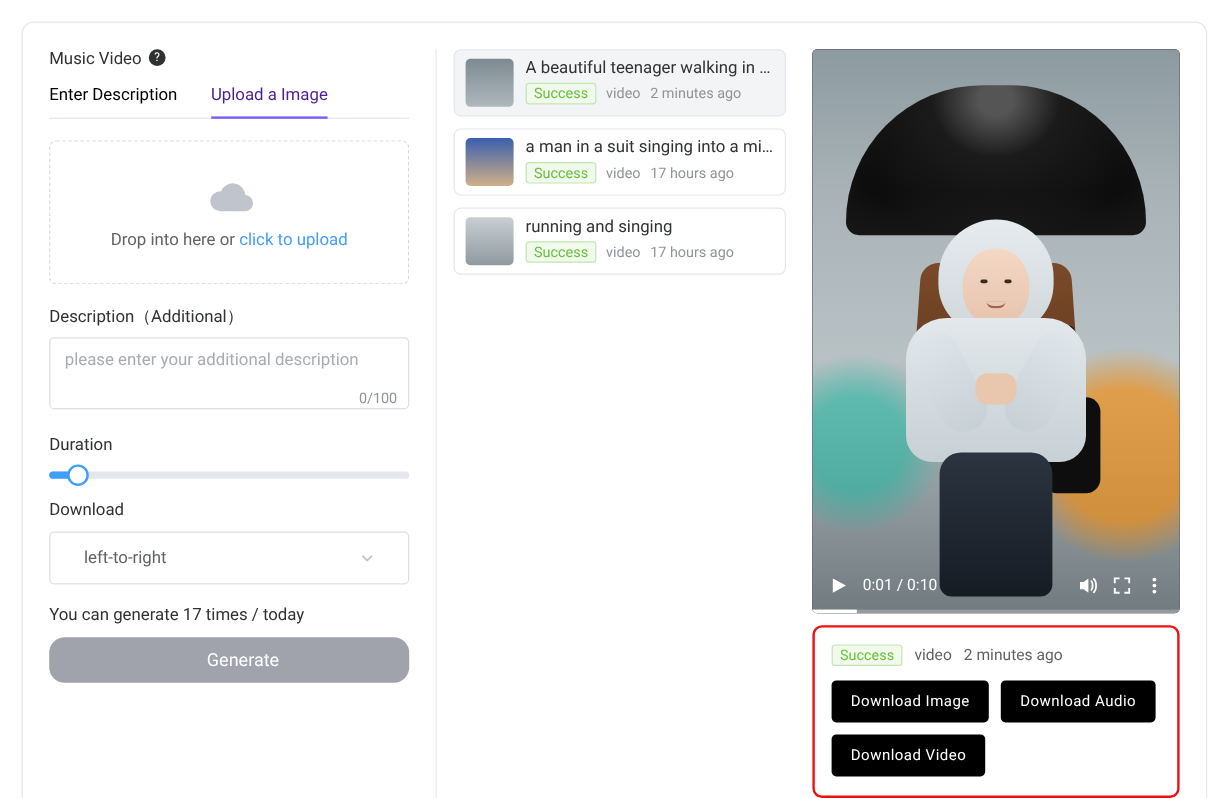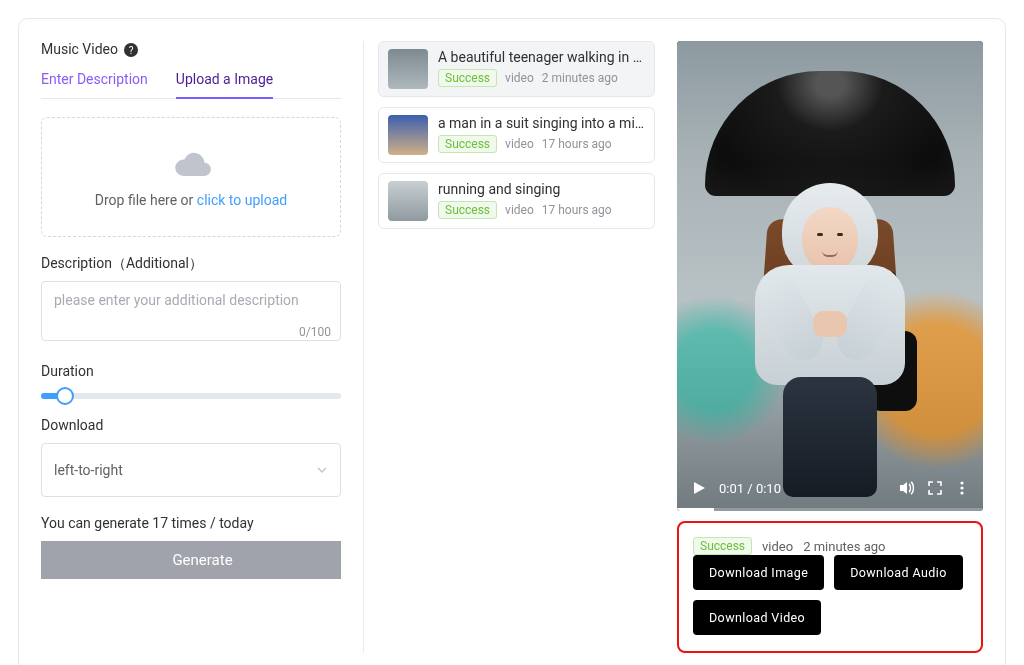--- a/index.html
+++ b/index.html
@@ -3,48 +3,48 @@
 <meta charset="utf-8">
 <style>
   * { box-sizing: border-box; margin: 0; padding: 0; font-family: -apple-system, BlinkMacSystemFont, "Segoe UI", Roboto, Arial, sans-serif; }
   body { background:#fff; padding:18px; }
   .panel { border:1px solid #e4e7ed; border-radius:10px; padding:22px 22px 18px 22px; display:flex; gap:22px; }
   .col { display:flex; flex-direction:column; }
   .col-left { width:300px; flex:0 0 300px; }
   .col-mid { width:292px; flex:0 0 292px; border-left:1px solid #e9ecef; padding-left:14px; }
   .col-right { flex:1; min-width:0; }
 
-  .title-row { display:flex; align-items:flex-end; gap:6px; font-size:14px; color:#303133; }
+  .title-row { display:flex; align-items:flex-start; gap:6px; font-size:14px; color:#303133; }
   .help-icon { width:14px; height:14px; border-radius:50%; background:#303133; color:#fff; font-size:10px; display:flex; align-items:center; justify-content:center; cursor:pointer; }
 
   .tabs { display:flex; gap:28px; margin-top:14px; border-bottom:1px solid #e4e7ed; }
-  .tab { padding-bottom:10px; font-size:14px; color:#8b5cf6; cursor:pointer; }
+  .tab { padding-bottom:10px; font-size:14px; color:#000000; cursor:pointer; }
   .tab.active { color:#4c1d95; border-bottom:2px solid #7b5cff; margin-bottom:-1px; }
 
   .dropzone { margin-top:18px; border:1px dashed #d4d7de; border-radius:6px; height:120px; display:flex; flex-direction:column; align-items:center; justify-content:center; gap:10px; color:#606266; font-size:14px; cursor:pointer; }
   .dropzone .cloud { width:50px; height:36px; position:relative; }
   .dropzone a { color:#409eff; text-decoration:none; }
 
   .label { font-size:14px; color:#303133; margin-top:18px; }
   .textarea-wrap { position:relative; margin-top:8px; }
   .textarea { width:100%; border:1px solid #dcdfe6; border-radius:4px; padding:10px 12px 24px 12px; font-size:14px; resize:none; height:60px; color:#3b82f6; }
   .textarea::placeholder { color:#a8abb2; }
   .counter { position:absolute; right:10px; bottom:6px; font-size:12px; color:#909399; }
 
   .slider-wrap { margin-top:14px; position:relative; }
   .slider-track { height:6px; background:#e4e7ed; border-radius:3px; position:relative; }
   .slider-fill { position:absolute; left:0; top:0; height:6px; background:#409eff; border-radius:3px; width:8%; }
   .slider-thumb { position:absolute; top:-6px; left:8%; width:18px; height:18px; background:#fff; border:2px solid #409eff; border-radius:50%; transform:translateX(-50%); cursor:grab; }
   .slider-labels { display:flex; justify-content:space-between; font-size:13px; color:#606266; margin-top:10px; }
 
-  .select { margin-top:10px; border:1px solid #dcdfe6; border-radius:4px; height:54px; display:flex; align-items:center; justify-content:space-between; padding:0 12px; font-size:14px; color:#606266; cursor:pointer; }
+  .select { margin-top:10px; border:1px solid #dcdfe6; border-radius:4px; height:44px; display:flex; align-items:center; justify-content:space-between; padding:0 28px; font-size:14px; color:#606266; cursor:pointer; }
   .select .chev { color:#c0c4cc; }
 
   .quota { margin-top:18px; font-size:14px; color:#303133; }
-  .gen-btn { margin-top:10px; width:100%; height:38px; background:#a0a3ab; color:#fff; border:none; border-radius:0; font-size:15px; cursor:pointer;padding-left:23px; }
+  .gen-btn { margin-top:10px; width:100%; height:38px; background:#a0a3ab; color:#fff; border:none; border-radius:13px; font-size:15px; cursor:pointer;padding-left:23px; }
 
   .history-item { display:flex; gap:10px; border:1px solid #e4e7ed; border-radius:6px; padding:7px 9px; margin-bottom:10px; cursor:pointer; }
   .history-item.selected { background:#f3f4f6; }
   .thumb { width:40px; height:40px; border-radius:4px; background:linear-gradient(135deg,#9aa3ab 0%,#c7cdd3 100%); flex:0 0 40px; position:relative; overflow:hidden; }
   .hinfo { flex:1; min-width:0; }
   .htitle { font-size:14px; color:#303133; white-space:nowrap; overflow:hidden; text-overflow:ellipsis; }
   .hmeta { display:flex; align-items:center; gap:8px; margin-top:4px; font-size:12px; color:#909399; }
   .badge { color:#67c23a; border:1px solid #c2e7b0; background:#f0f9eb; border-radius:3px; padding:1px 6px; font-size:12px; }
 
   .video-box { background:#000; border-radius:4px; width:100%; height:470px; position:relative; overflow:hidden; }
@@ -76,21 +76,21 @@
   .bag { position:absolute; top:170px; right:-2px; width:48px; height:80px; background:#0e0e0e; border-radius:12px; }
 
   .video-controls { position:absolute; left:0; right:0; bottom:0; height:46px; display:flex; align-items:center; padding:0 14px; color:#fff; font-size:13px; gap:12px; }
   .video-controls .progress { position:absolute; left:0; right:0; bottom:0; height:3px; background:rgba(255,255,255,.25);} 
   .video-controls .progress .p { height:3px; background:#fff; width:12%; }
   .vc-btn { cursor:pointer; display:flex; align-items:center; }
   .spacer { flex:1; }
 
   .detail-box { margin-top:10px; border:2px solid #e11; border-radius:8px; padding:14px 14px 16px 14px; }
   .dmeta { display:flex; align-items:center; gap:10px; font-size:13px; color:#606266; }
-  .dl-row { margin-top:0; display:flex; flex-wrap:wrap; gap:10px;text-decoration:underline; }
+  .dl-row { margin-top:12px; display:flex; flex-wrap:wrap; gap:10px;text-decoration:underline; }
   .dl-btn { background:#000; color:#fff; border:none; border-radius:4px; padding:10px 16px; font-size:12.5px; letter-spacing:.4px; cursor:pointer; }
 
   .chev svg, .vc-btn svg { display:block; }
 </style>
 </head>
 <body>
 
 <div class="panel">
 
   <div class="col col-left">
@@ -105,21 +105,21 @@
     </div>
 
     <div class="dropzone">
       <div class="cloud">
         <svg viewBox="0 0 64 48" width="50" height="36">
           <path fill="#c0c4cc" d="M50 22a14 14 0 0 0-27-4 11 11 0 0 0-12 11 11 11 0 0 0 11 11h27a9 9 0 0 0 1-18z"></path>
           <path fill="#c0c4cc" d="M30 38V24l-6 6-3-3 11-11 11 11-3 3-6-6v14z"></path>
         </svg>
       </div>
       <div>
-        <span>Drop file here or </span><a href="#">click to upload</a>
+        <span>Drop into here or </span><a href="#">click to upload</a>
       </div>
     </div>
 
     <div class="label">Description（Additional）</div>
     <div class="textarea-wrap">
       <textarea class="textarea" placeholder="please enter your additional description" style=""></textarea>
       <div class="counter">0/100</div>
     </div>
 
     <div class="label">Duration</div>

